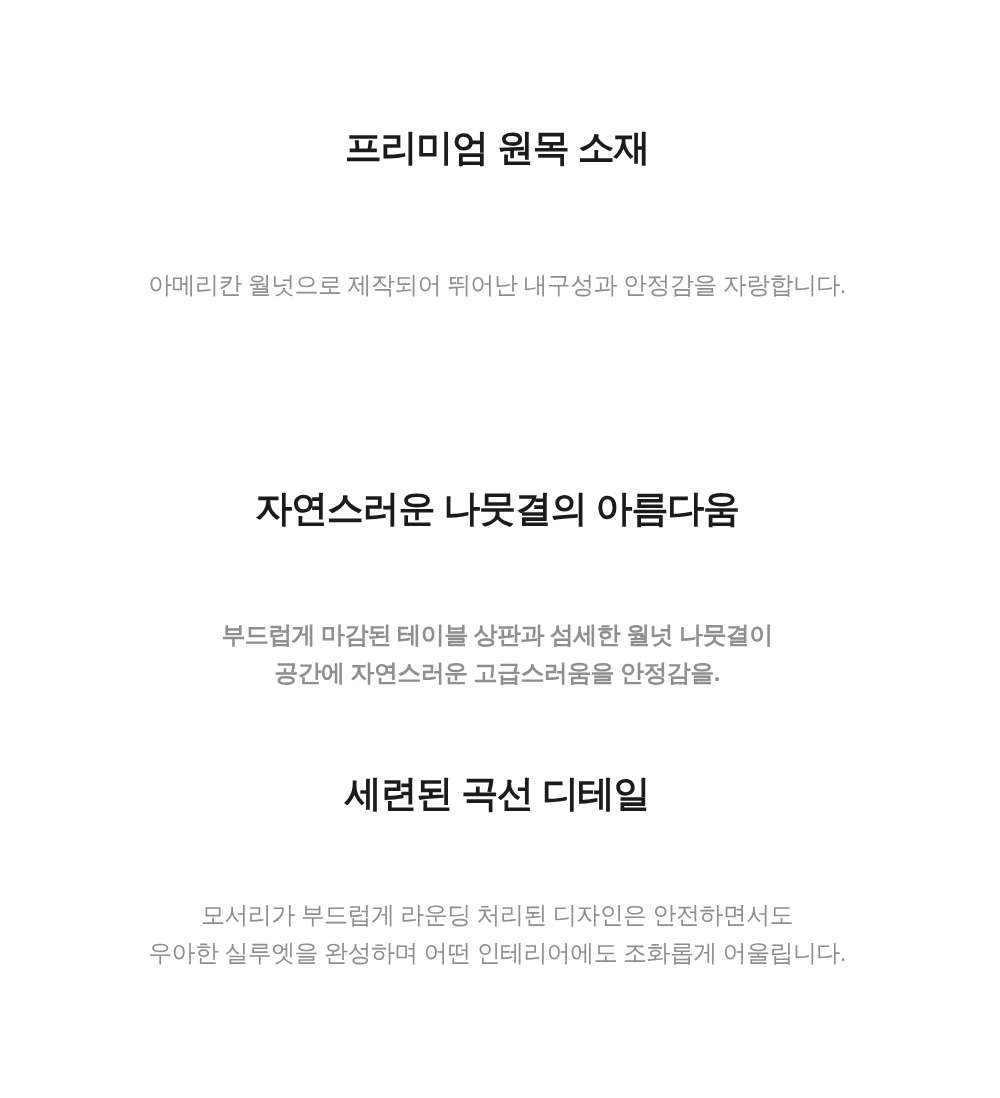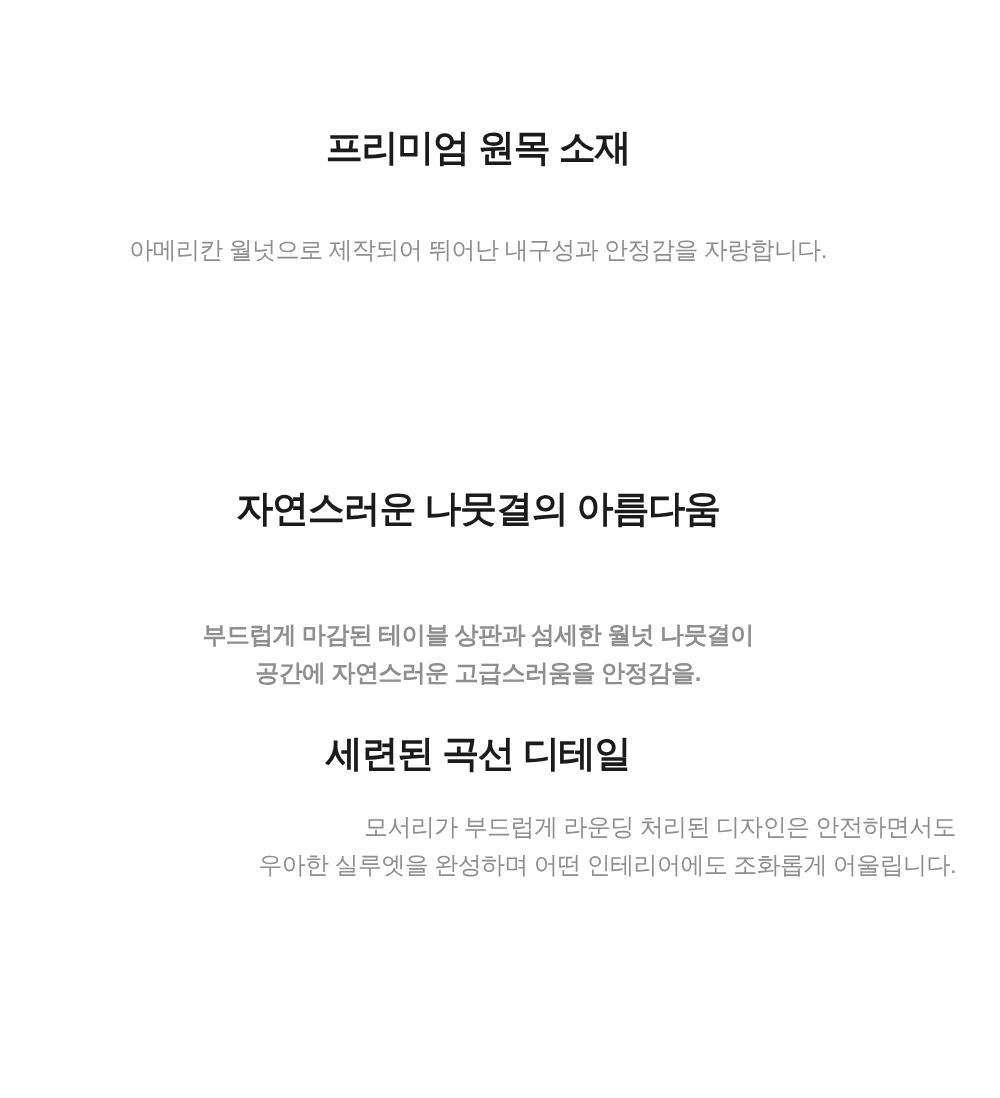--- a/index.html
+++ b/index.html
@@ -17,43 +17,44 @@
     width: 1000px;
     height: 1098px;
     background: var(--page-bg, #ffffff);
     overflow: hidden;
   }
   .sec {
     position: absolute;
     left: 0;
     width: 956px;
     text-align: center;
+    padding-left: 19px;
   }
   .sec .title {
     margin: 0;
     font-size: 37px;
     line-height: 44px;
     font-weight: 700;
     letter-spacing: -1.2px;
     color: var(--heading, #1b1b1b);
   }
   .sec .body {
     margin: 0;
     font-size: 24px;
     line-height: 38px;
     font-weight: 400;
     letter-spacing: -0.6px;
     color: var(--body, #8f8f8f);
   }
   .sec-1 { top: 126px; }
-  .sec-1 .body { margin-top: 61px; }
+  .sec-1 .body { margin-top: 96px; }
   .sec-2 { top: 440px; margin-top: 47px; }
   .sec-2 .body { margin-top: 85px; font-weight: bold; }
-  .sec-3 { top: 732px; }
-  .sec-3 .body { margin-top: 32px; text-align: right; }
+  .sec-3 { top: 772px; }
+  .sec-3 .body { margin-top: 80px; }
 </style>
 </head>
 <body>
 
 <div class="canvas">
 
   <section class="sec sec-1">
     <h2 class="title">프리미엄 원목 소재</h2>
     <p class="body">
       <span class="line" style="display:block">아메리칸 월넛으로 제작되어 뛰어난 내구성과 안정감을 자랑합니다.</span>

